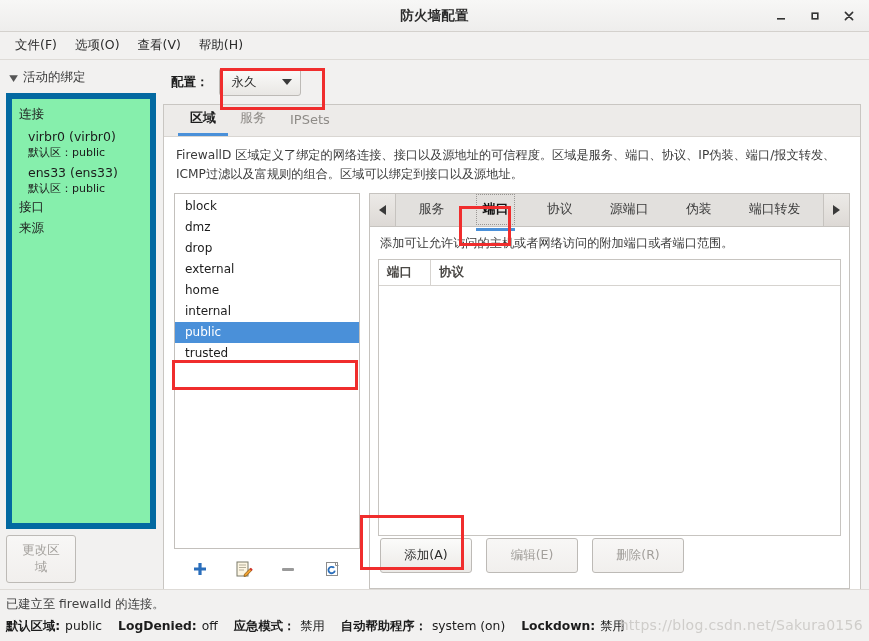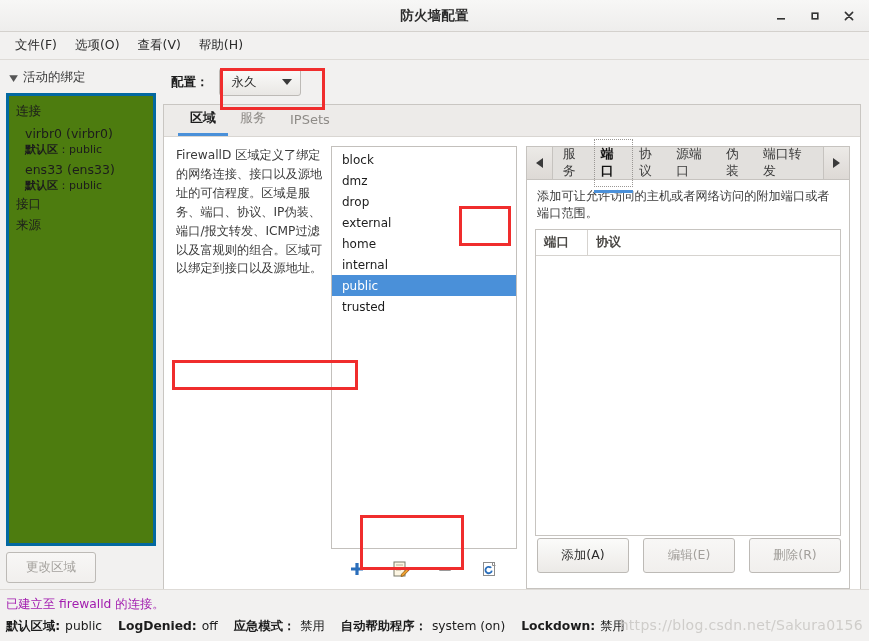--- a/index.html
+++ b/index.html
@@ -37,37 +37,37 @@
   .menu-item { font-size: 12.5px; color: #2b2b2b; padding: 3px 7px; border-radius: 2px; cursor: default; }
 
   
   .body { flex: 1 1 auto; display: flex; min-height: 0; }
 
   
   .sidebar { width: 163px; flex: 0 0 163px; background: #f2f1f0; display: flex; flex-direction: column; padding: 6px 7px 6px 6px; }
   .sb-header { display: flex; align-items: center; gap: 6px; font-size: 12.5px; color: #3c3c3c; padding: 3px 2px 7px 4px; }
   .sb-chevron { font-size: 9px; color: #555; transform: scaleX(1.25); }
   .sb-list {
-    flex: 1 1 auto; background: #4d7c0f; border: 3px solid #0369a1;
+    flex: 1 1 auto; background: #86efac; border: 6px solid #0369a1;
     padding: 5px 0 0 0; overflow: hidden; min-height: 0;
   }
   .sb-group { font-size: 12.5px; color: #1c1c1c; padding: 2px 0 2px 7px; }
   .sb-conn { padding: 4px 0 1px 16px; }
   .sb-conn-name { font-size: 12.5px; color: #1c1c1c; }
   .sb-conn-sub { font-size: 11px; color: #1c1c1c; padding-top: 1px; }
-  .sb-conn-sub .zk { font-weight: bold; }
+  .sb-conn-sub .zk { font-weight: normal; }
   .sb-footer { padding-top: 6px; }
   .btn {
     border: 1px solid #bdbab6; border-radius: 3px;
     background: linear-gradient(to bottom, #fbfbfa 0%, #eceae7 100%);
     font-size: 12.5px; color: #2b2b2b; padding: 6px 14px; cursor: default;
     font-family: inherit;
   }
   .btn.disabled { color: #a3a09c; background: linear-gradient(to bottom, #f8f7f6 0%, #f1efed 100%); }
-  .btn-change-zone { width: 90px; padding: 6px 11px; text-align: center; }
+  .btn-change-zone { width: 70px; padding: 6px 11px; text-align: center; }
 
   
   .main { flex: 1 1 auto; display: flex; flex-direction: column; min-width: 0; padding: 0 8px 0 0; }
 
   .config-row { display: flex; align-items: center; height: 44px; flex: 0 0 44px; padding-left: 8px; position: relative; }
   .config-label { font-size: 12.5px; font-weight: bold; color: #1c1c1c; }
   .combo {
     margin-left: 10px; width: 82px; height: 28px;
     border: 1px solid #bdbab6; border-radius: 3px;
     background: linear-gradient(to bottom, #fbfbfa 0%, #e9e7e4 100%);
@@ -80,21 +80,21 @@
     flex: 1 1 auto; display: flex; flex-direction: column; min-height: 0;
     background: #ffffff; border: 1px solid #c9c6c2; border-bottom: none;
   }
   .tabstrip {
     flex: 0 0 32px; height: 32px; display: flex; align-items: flex-end;
     background: #edebe9; border-bottom: 1px solid #d9d6d2; padding-left: 14px;
   }
   .tab { font-size: 13px; padding: 4px 12px 6px 12px; color: #8e8b87; cursor: default; border-bottom: 3px solid transparent; }
   .tab.active { color: #1c1c1c; font-weight: bold; border-bottom: 3px solid #4a90d9; }
 
-  .tab-content { flex: 1 1 auto; display: flex; flex-direction: row; min-height: 0; padding: 9px 10px 0 10px; background: #ffffff; }
+  .tab-content { flex: 1 1 auto; display: flex; flex-direction: column; min-height: 0; padding: 9px 10px 0 10px; background: #ffffff; }
   .zone-desc { font-size: 12.2px; color: #3a3a3a; line-height: 1.55; padding: 0 2px 9px 2px; }
 
   .zone-split { flex: 1 1 auto; display: flex; min-height: 0; gap: 0; }
 
   
   .zone-panel { width: 186px; flex: 0 0 186px; display: flex; flex-direction: column; min-height: 0; }
   .zone-list { flex: 1 1 auto; background: #fff; border: 1px solid #c3c0bc; overflow: hidden; padding-top: 2px; min-height: 0; position: relative; }
   .zone-item { font-size: 12px; color: #1c1c1c; padding: 3.5px 0 3.5px 10px; cursor: default; }
   .zone-item.selected { background: #4a90d9; color: #ffffff; }
   .zone-toolbar { flex: 0 0 40px; height: 40px; display: flex; align-items: center; gap: 0; padding: 0 4px; }
@@ -126,21 +126,21 @@
   .table-head { display: flex; border-bottom: 1px solid #d6d3cf; background: #fff; }
   .th { font-size: 12.5px; font-weight: bold; color: #4a4845; padding: 4px 8px; }
   .th.port { width: 52px; flex: 0 0 52px; border-right: 1px solid #d6d3cf; }
   .th.proto { flex: 1 1 auto; }
   .table-body { flex: 1 1 auto; background: #fff; }
   .detail-actions { flex: 0 0 52px; height: 52px; display: flex; align-items: center; gap: 14px; padding: 0 0 14px 2px; }
   .act-btn { width: 92px; text-align: center; padding: 8px 0; }
 
   
   .statusbar { flex: 0 0 52px; height: 52px; background: #f2f1f0; border-top: 1px solid #dedbd7; padding: 4px 0 0 6px; position: relative; }
-  .status-line1 { font-size: 12.3px; color: #a21caf; padding: 2px 0 5px 0; }
+  .status-line1 { font-size: 12.3px; color: #404040; padding: 2px 0 5px 0; }
   .status-line2 { font-size: 12.3px; color: #1c1c1c; display: flex; align-items: baseline; gap: 5px; flex-wrap: nowrap; white-space: nowrap; }
   .status-line2 b { font-weight: bold; }
   .status-sep { display: inline-block; width: 6px; }
   .watermark {
     position: absolute; right: 6px; bottom: 8px;
     font-size: 14px; color: #cfcdca; letter-spacing: .3px; pointer-events: none;
   }
 
   
   .annot { position: absolute; border: 3px solid #f02d2d; pointer-events: none; z-index: 50; }

